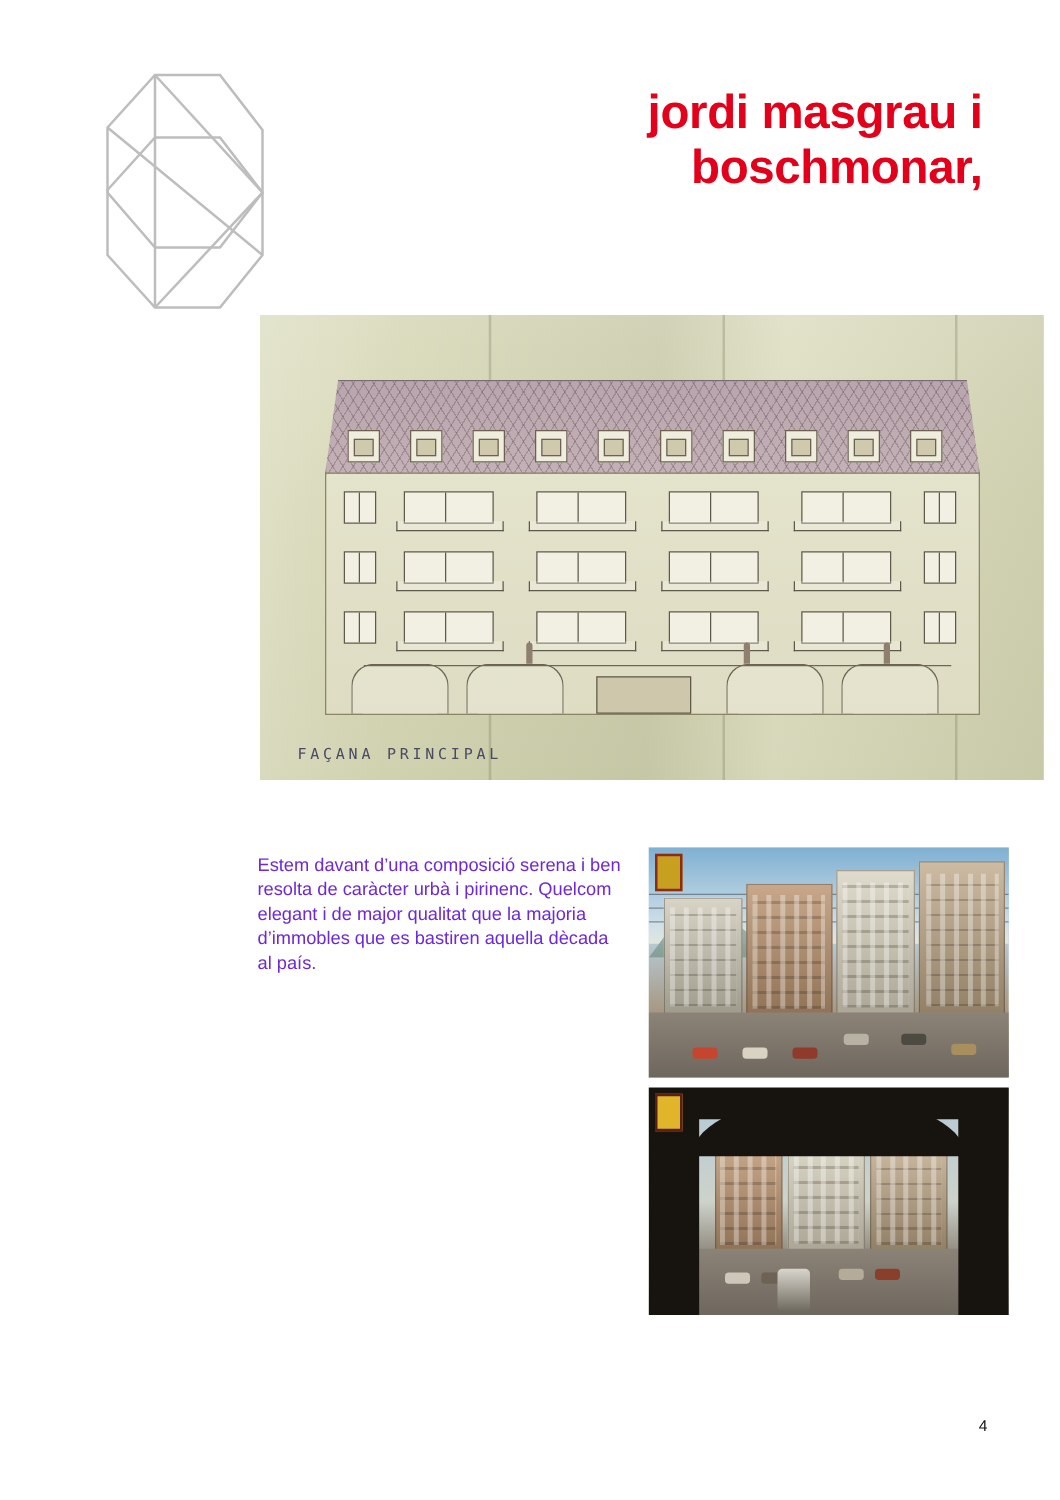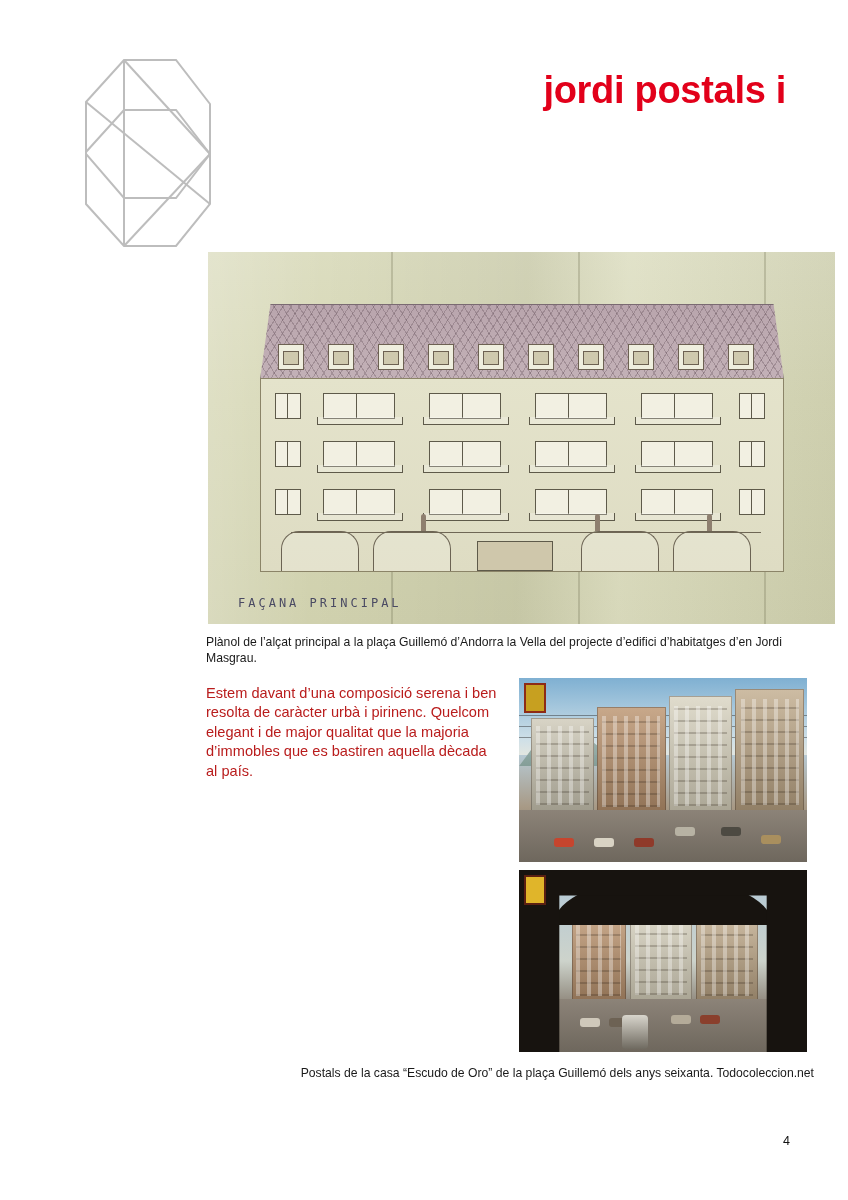--- a/index.html
+++ b/index.html
@@ -194,21 +194,21 @@
     line-height: 1.32;
     color: #1a1a1a;
   }
   .body-col {
     position: absolute;
     left: 206px;
     top: 684px;
     width: 295px;
     font-size: 14.6px;
     line-height: 1.33;
-    color: #b91c1c;
+    color: #6d28d9;
   }
   .body-col p { margin: 0 0 14px 0; }
 
   
   .photo {
     position: absolute;
     overflow: hidden;
   }
   .photo-top {
     left: 519px;
@@ -333,21 +333,22 @@
       <path d="M2 44 L40 2 L92 2 L126 46 L126 96 L92 140 L40 140 L2 96 Z" transform="translate(0,0)"></path>
       <path d="M2 94 L40 52 L92 52 L126 96 L126 146 L92 188 L40 188 L2 146 Z"></path>
       <path d="M40 2 L40 188"></path>
       <path d="M2 44 L126 146"></path>
       <path d="M40 2 L126 96"></path>
       <path d="M40 188 L126 96"></path>
     </svg>
   </div>
 
   <div class="title-block">
-    <div class="title-line title-red">jordi postals i</div>
+    <div class="title-line title-red">jordi masgrau i</div>
+    <div class="title-line title-red">boschmonar,</div>
   </div>
 
   <div class="drawing">
     <div class="paper"></div>
     <div class="fold f1"></div>
     <div class="fold f2"></div>
     <div class="fold f3"></div>
 
     <div class="bld">
       <div class="roof"></div>
@@ -408,21 +409,20 @@
         <div class="ground-line"></div>
         <div class="figure" style="left:160px"></div>
         <div class="figure" style="left:334px"></div>
         <div class="figure" style="left:446px"></div>
       </div>
     </div>
 
     <div class="caption-draw">FAÇANA PRINCIPAL</div>
   </div>
 
-  <div class="cap-main">Plànol de l’alçat principal a la plaça Guillemó d’Andorra la Vella del projecte d’edifici d’habitatges d’en Jordi Masgrau.</div>
 
   <div class="body-col">
     <p>Estem davant d’una composició serena i ben resolta de caràcter urbà i pirinenc. Quelcom elegant i de major qualitat que la majoria d’immobles que es bastiren aquella dècada al país.</p>
   </div>
 
   <div class="photo photo-top">
     <div class="ph-sky"></div>
     <div class="ph-mtn"></div>
     <div class="wire" style="top:20%"></div>
     <div class="wire" style="top:26%"></div>
@@ -465,16 +465,15 @@
       <div class="car" style="left:24%; background:#6d6254; bottom:16%"></div>
       <div class="car" style="left:54%; background:#b4ab99; bottom:18%"></div>
       <div class="car" style="left:68%; background:#8a3f2c; bottom:18%"></div>
       <div class="fountain"></div>
     </div>
     <div class="arch-top"></div>
     <div class="arcade-frame"></div>
     <div class="crest dark"></div>
   </div>
 
-  <div class="cap-bottom">Postals de la casa “Escudo de Oro” de la plaça Guillemó dels anys seixanta. Todocoleccion.net</div>
 
   <div class="page-num">4</div>
 </div>
 
 </body></html>

